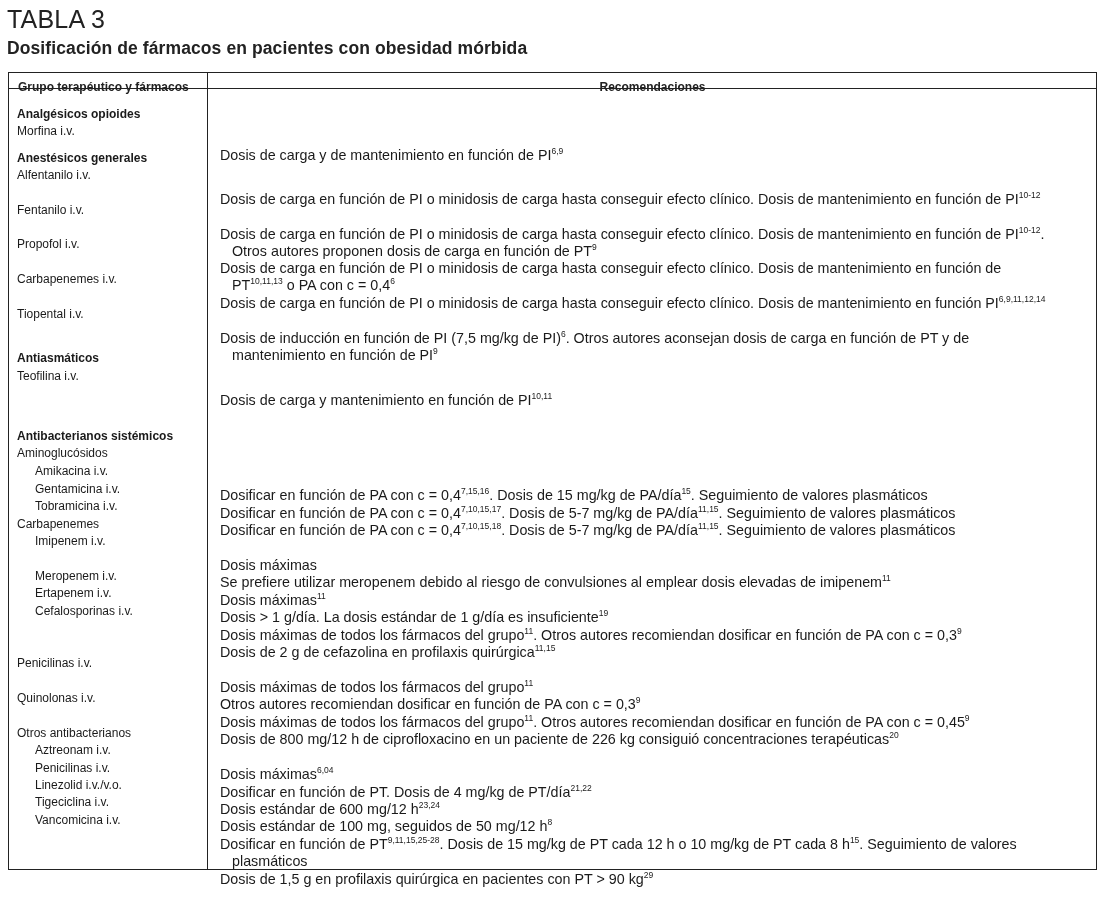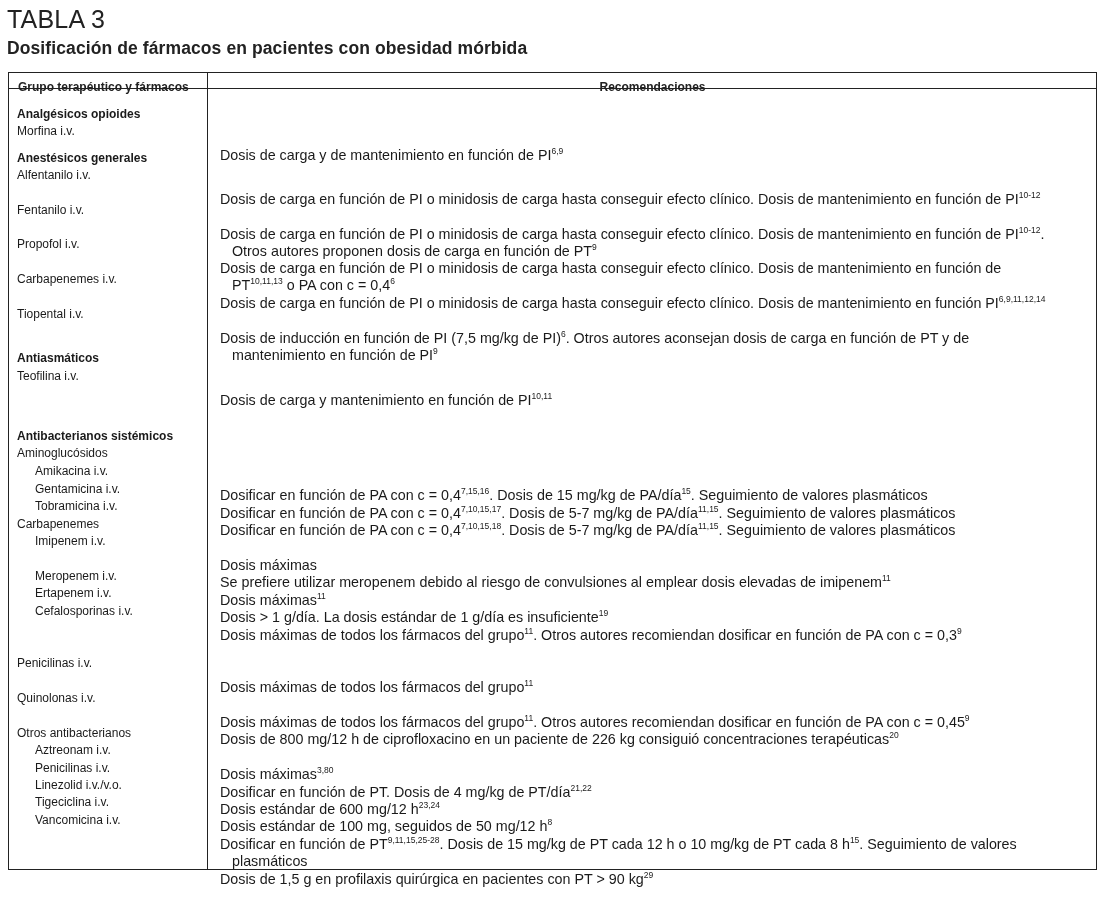--- a/index.html
+++ b/index.html
@@ -131,42 +131,44 @@
     <div class="row" style="top: 585px;">
       <span class="lc indent">Ertapenem i.v.</span>
       <div class="rc">
         <div class="p"><span>Dosis &gt; 1 g/día. La dosis estándar de 1 g/día es insuficiente</span><sup>19</sup></div>
       </div>
     </div>
     <div class="row" style="top: 603px;">
       <span class="lc indent">Cefalosporinas i.v.</span>
       <div class="rc">
         <div class="p"><span>Dosis máximas de todos los fármacos del grupo</span><sup>11</sup><span>. Otros autores recomiendan dosificar en función de PA con c = 0,3</span><sup>9</sup></div>
+        <div class="p"><span>Dosis de 2 g de cefazolina en profilaxis quirúrgica</span><sup>11,15</sup></div>
       </div>
     </div>
     <div class="row" style="top: 655px;">
       <span class="lc">Penicilinas i.v.</span>
       <div class="rc">
         <div class="p"><span>Dosis máximas de todos los fármacos del grupo</span><sup>11</sup></div>
+        <div class="p"><span>Otros autores recomiendan dosificar en función de PA con c = 0,3</span><sup>9</sup></div>
       </div>
     </div>
     <div class="row" style="top: 690px;">
       <span class="lc">Quinolonas i.v.</span>
       <div class="rc">
         <div class="p"><span>Dosis máximas de todos los fármacos del grupo</span><sup>11</sup><span>. Otros autores recomiendan dosificar en función de PA con c = 0,45</span><sup>9</sup></div>
         <div class="p"><span>Dosis de 800 mg/12 h de ciprofloxacino en un paciente de 226 kg consiguió concentraciones terapéuticas</span><sup>20</sup></div>
       </div>
     </div>
     <div class="row" style="top: 725px;">
       <span class="lc">Otros antibacterianos</span>
     </div>
     <div class="row" style="top: 742px;">
       <span class="lc indent">Aztreonam i.v.</span>
       <div class="rc">
-        <div class="p"><span>Dosis máximas</span><sup>3,80</sup></div>
+        <div class="p"><span>Dosis máximas</span><sup>6,04</sup></div>
       </div>
     </div>
     <div class="row" style="top: 760px;">
       <span class="lc indent">Penicilinas i.v.</span>
       <div class="rc">
         <div class="p"><span>Dosificar en función de PT. Dosis de 4 mg/kg de PT/día</span><sup>21,22</sup></div>
       </div>
     </div>
     <div class="row" style="top: 777px;">
       <span class="lc indent">Linezolid i.v./v.o.</span>

